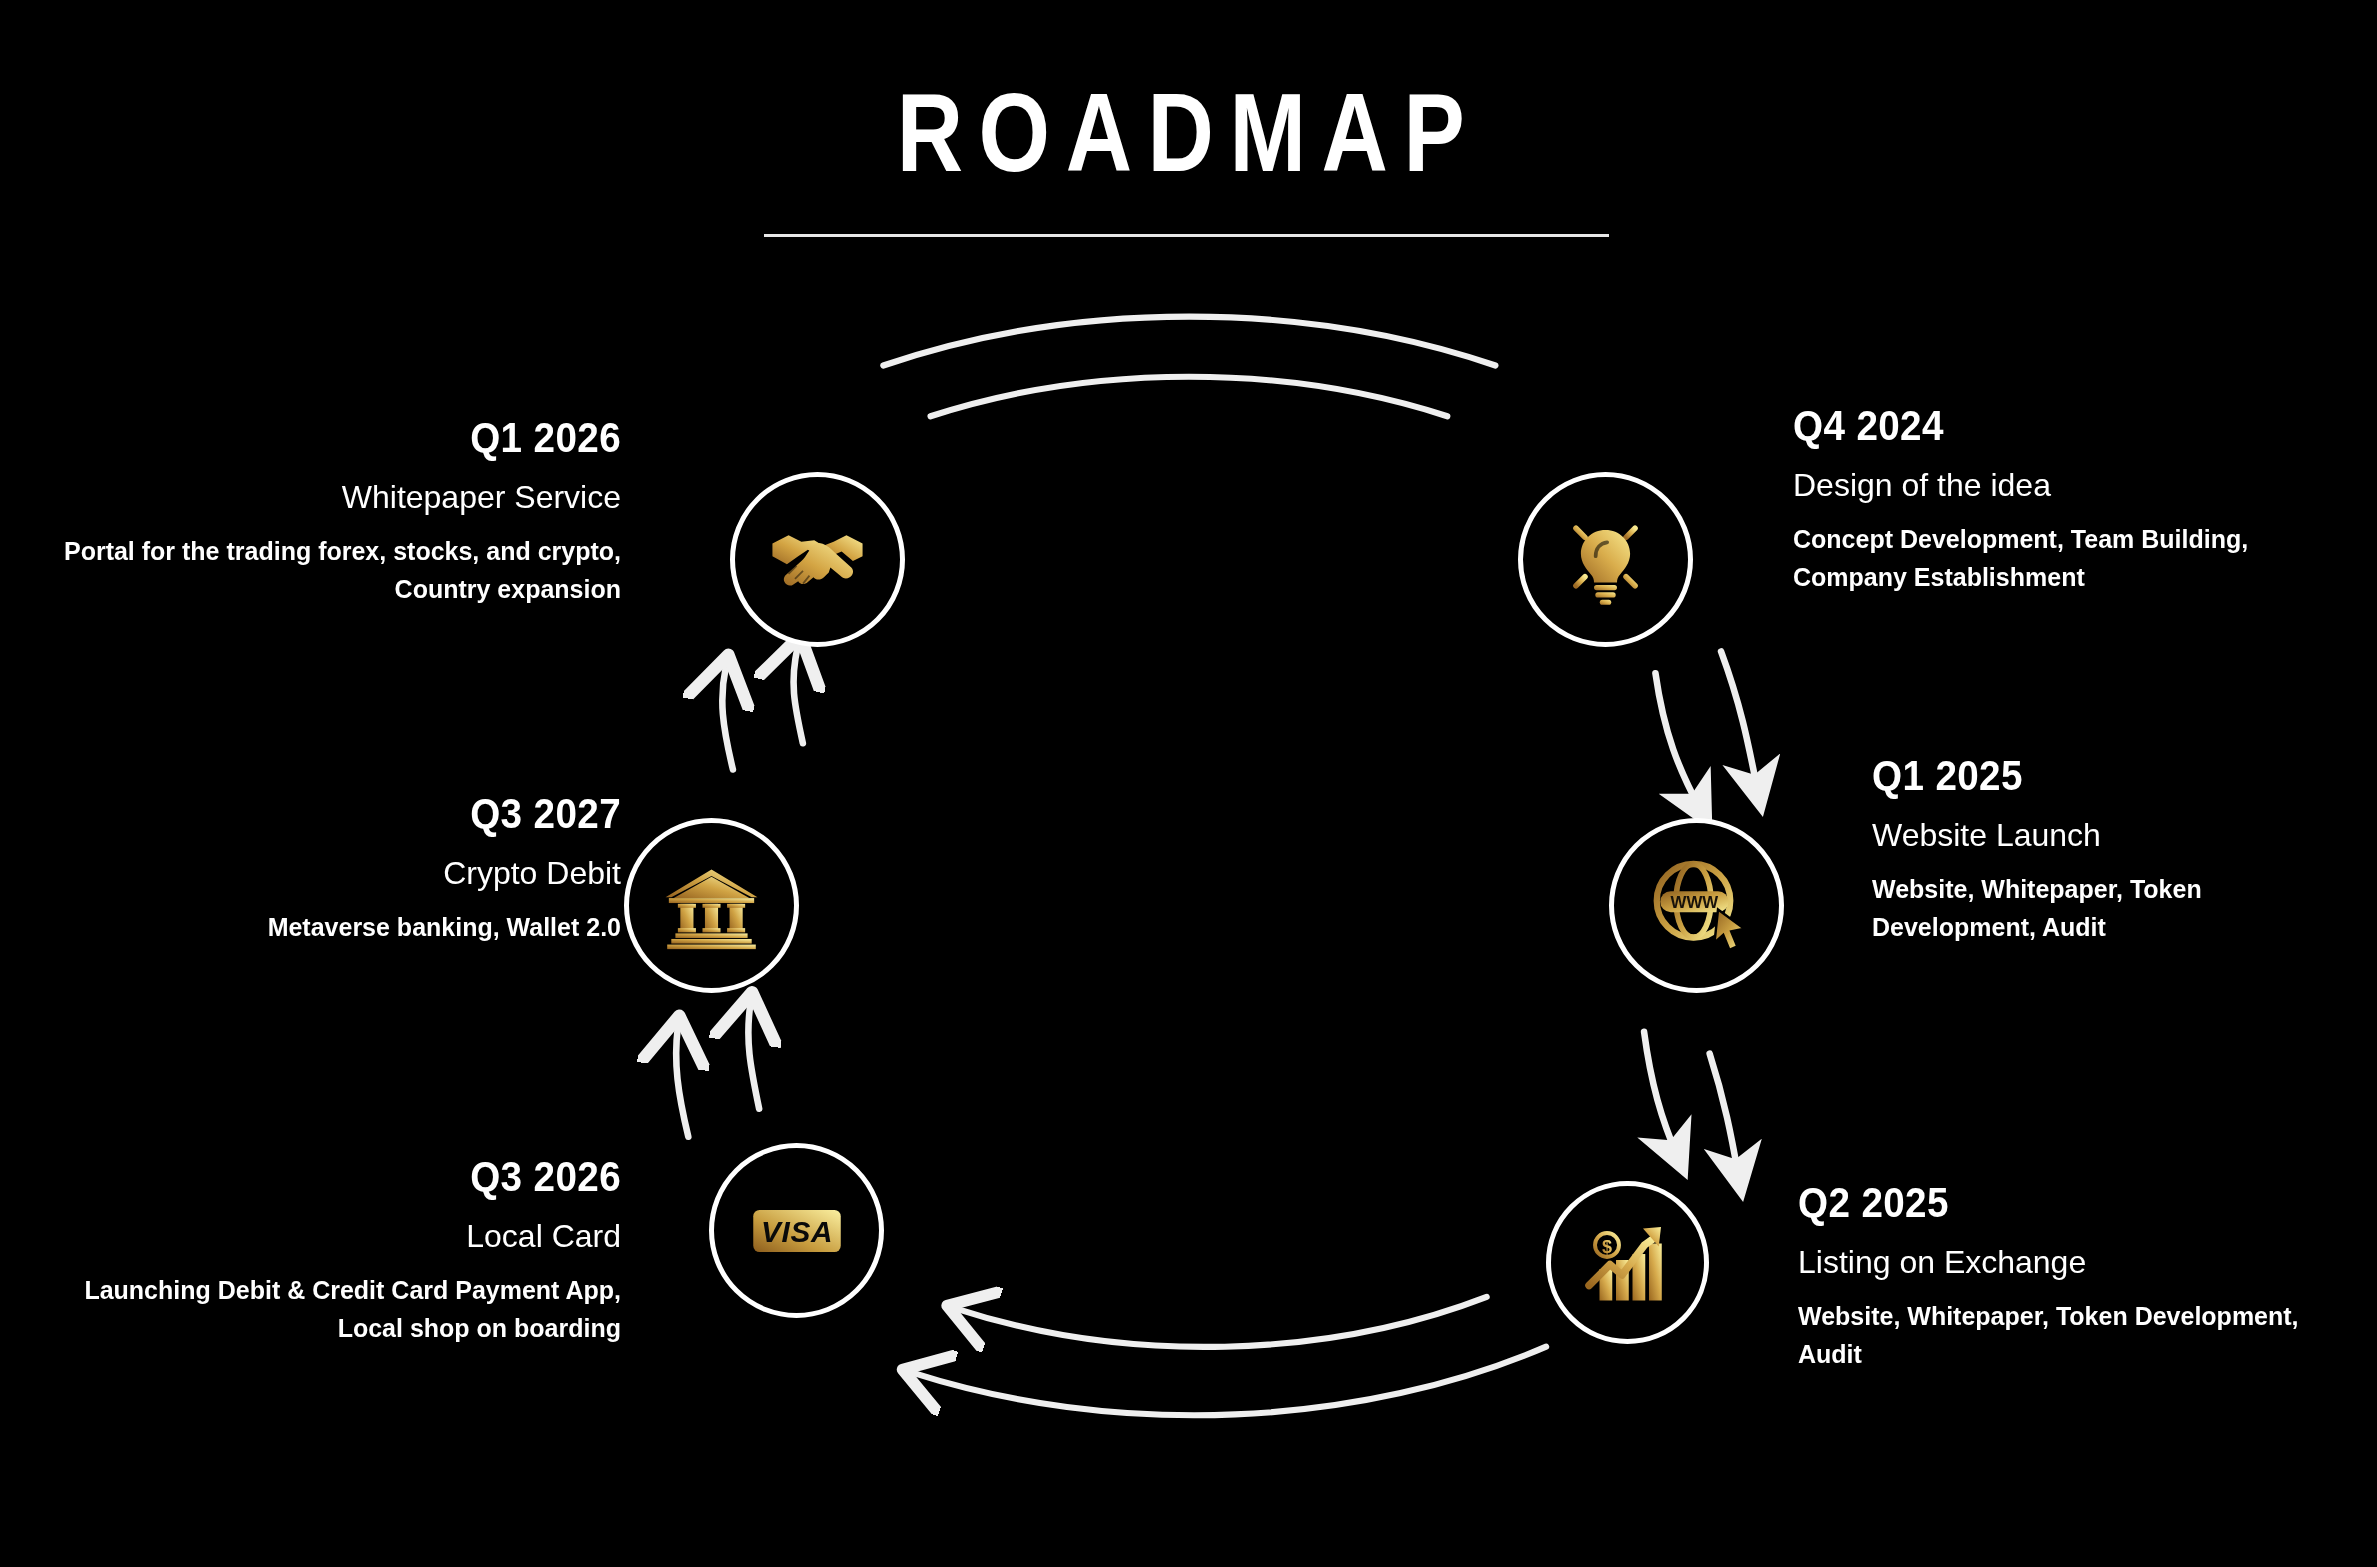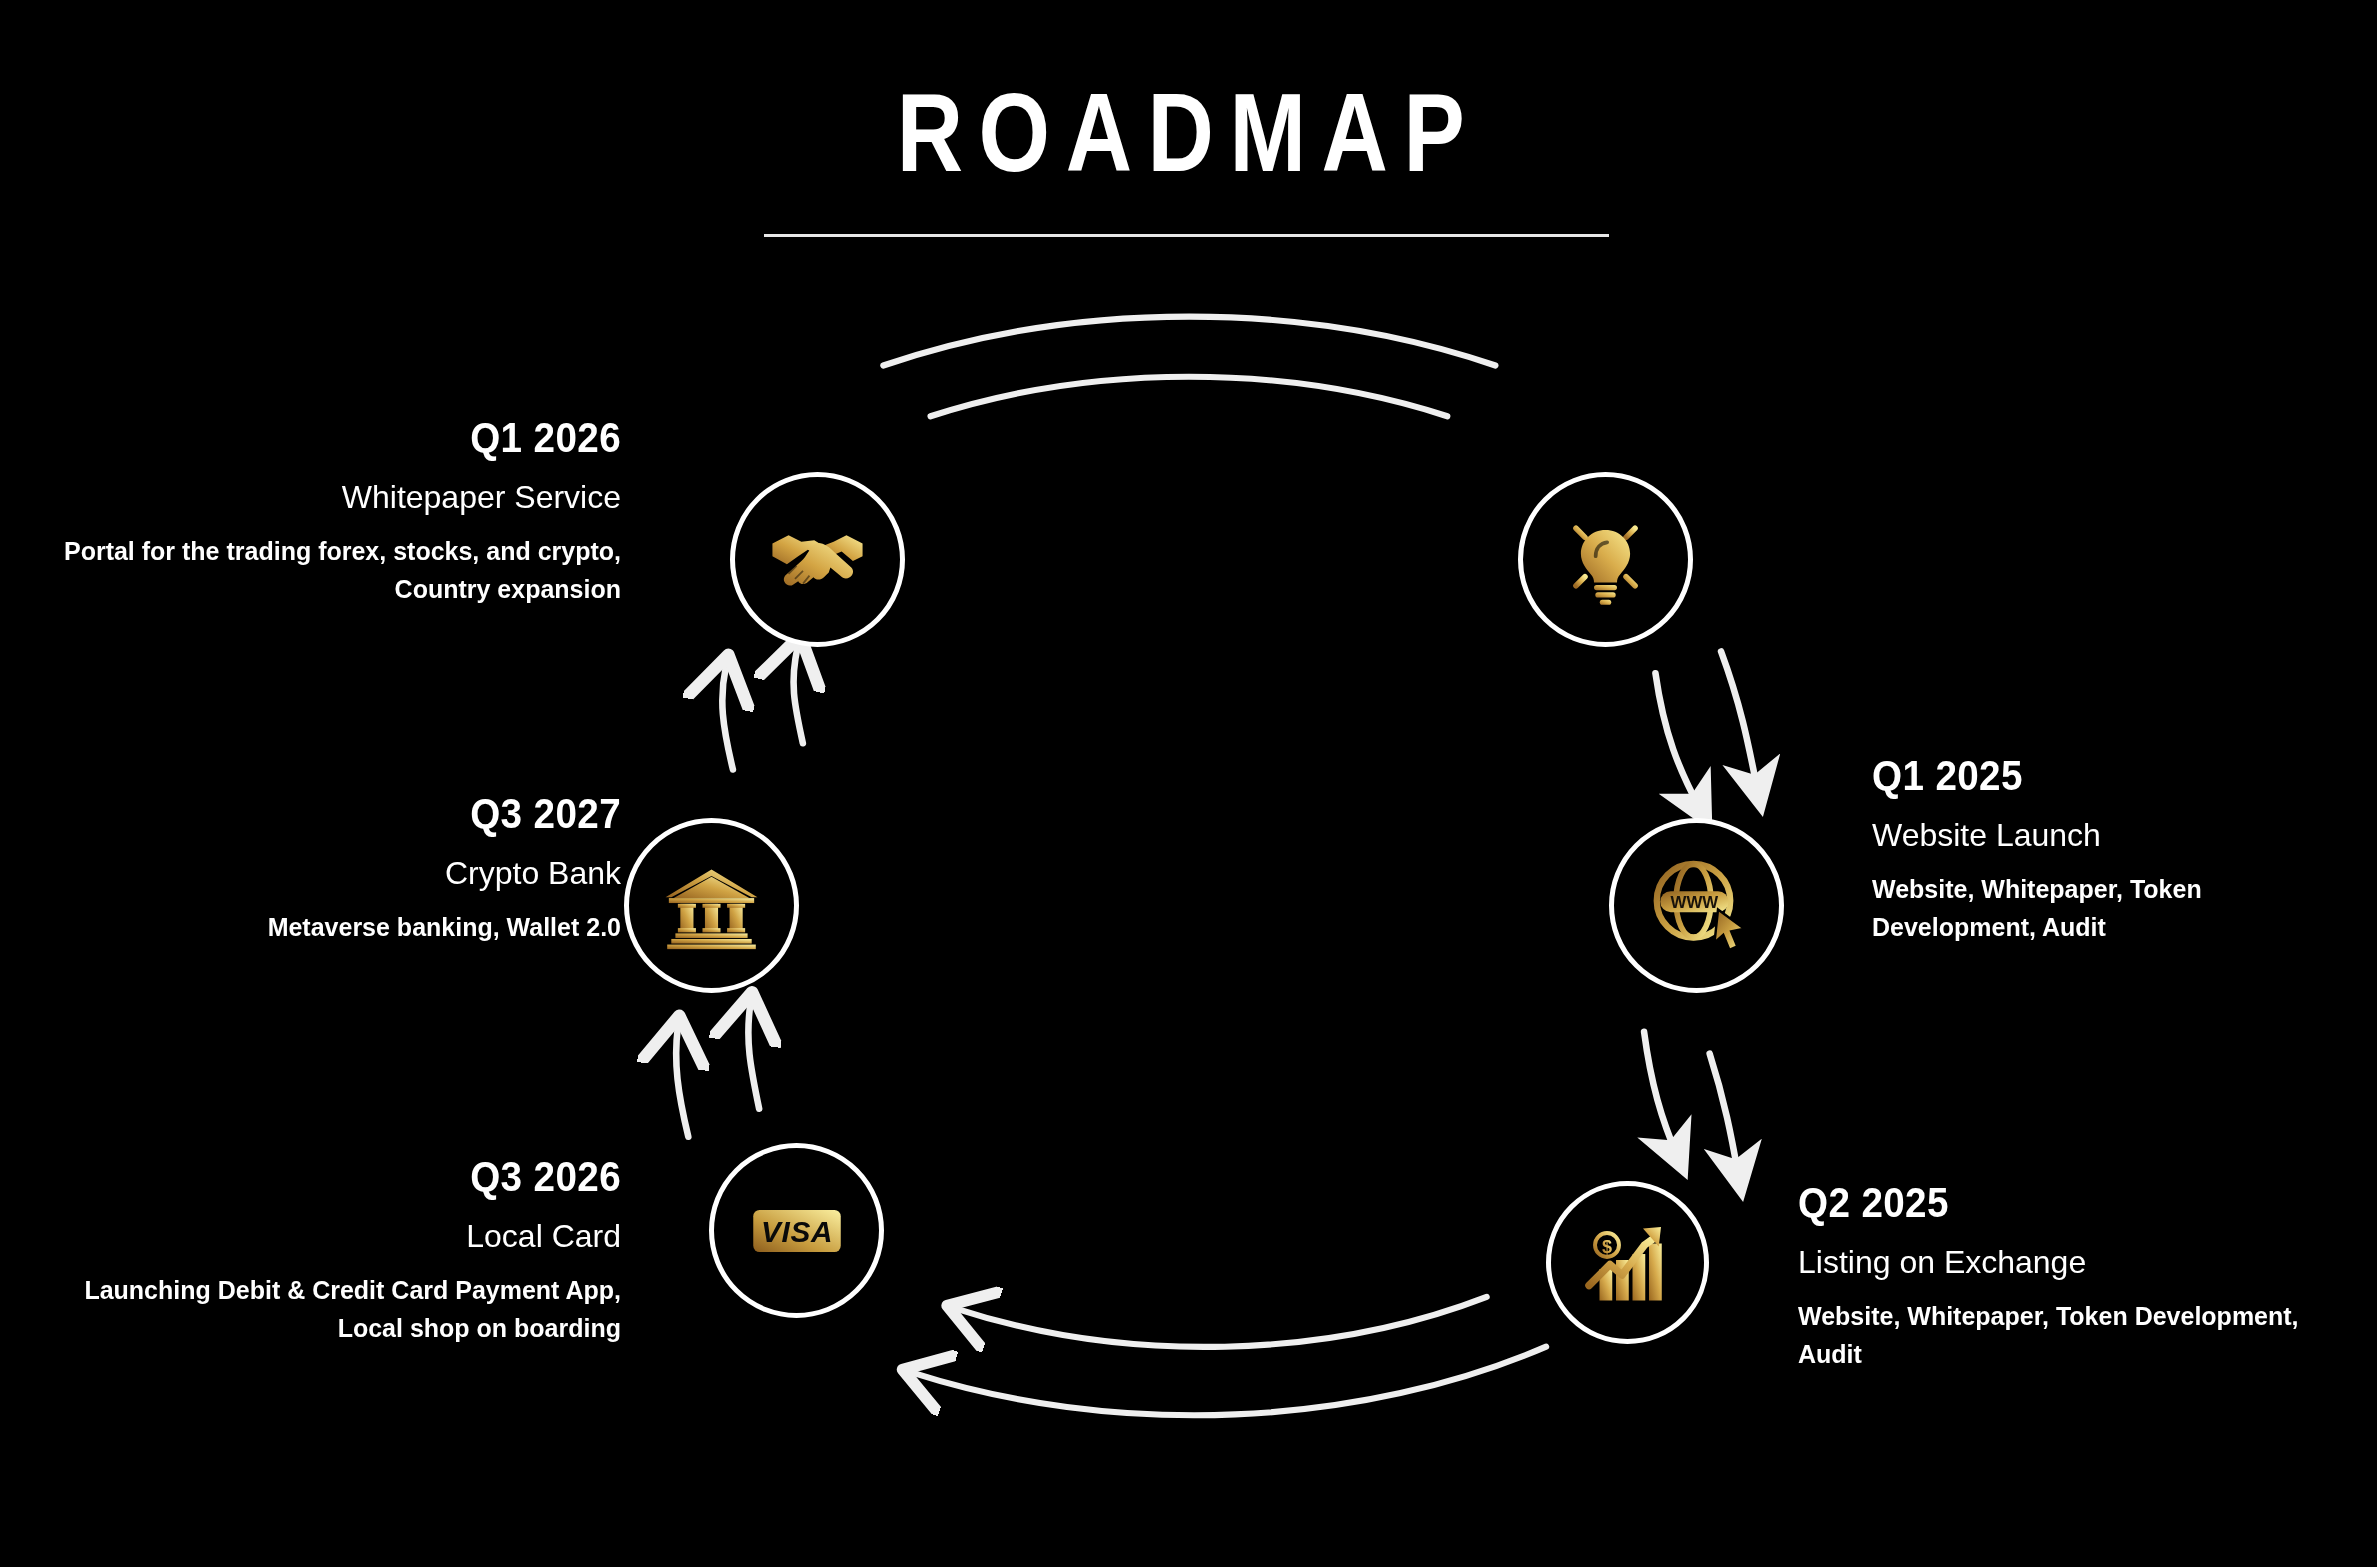--- a/index.html
+++ b/index.html
@@ -234,30 +234,35 @@
   </div>
 
   <div class="block left" style="left:52px; top:416px; width:569px;">
     <div class="q-label">Q1 2026</div>
     <div class="q-sub">Whitepaper Service</div>
     <div class="q-desc">Portal for the trading forex, stocks, and crypto, Country expansion</div>
   </div>
 
   <div class="block left" style="left:52px; top:792px; width:569px;">
     <div class="q-label">Q3 2027</div>
-    <div class="q-sub">Crypto Bank</div>
+    <div class="q-sub">Crypto Debit</div>
     <div class="q-desc">Metaverse banking, Wallet 2.0</div>
   </div>
 
   <div class="block left" style="left:52px; top:1155px; width:569px;">
     <div class="q-label">Q3 2026</div>
     <div class="q-sub">Local Card</div>
     <div class="q-desc">Launching Debit &amp; Credit Card Payment App, Local shop on boarding</div>
   </div>
 
+  <div class="block right" style="left:1793px; top:404px; width:542px;">
+    <div class="q-label">Q4 2024</div>
+    <div class="q-sub">Design of the idea</div>
+    <div class="q-desc">Concept Development, Team Building, Company Establishment</div>
+  </div>
 
   <div class="block right" style="left:1872px; top:754px; width:490px;">
     <div class="q-label">Q1 2025</div>
     <div class="q-sub">Website Launch</div>
     <div class="q-desc">Website, Whitepaper, Token Development, Audit</div>
   </div>
 
   <div class="block right" style="left:1798px; top:1153px; width:525px;margin-top:28px;">
     <div class="q-label">Q2 2025</div>
     <div class="q-sub">Listing on Exchange</div>

